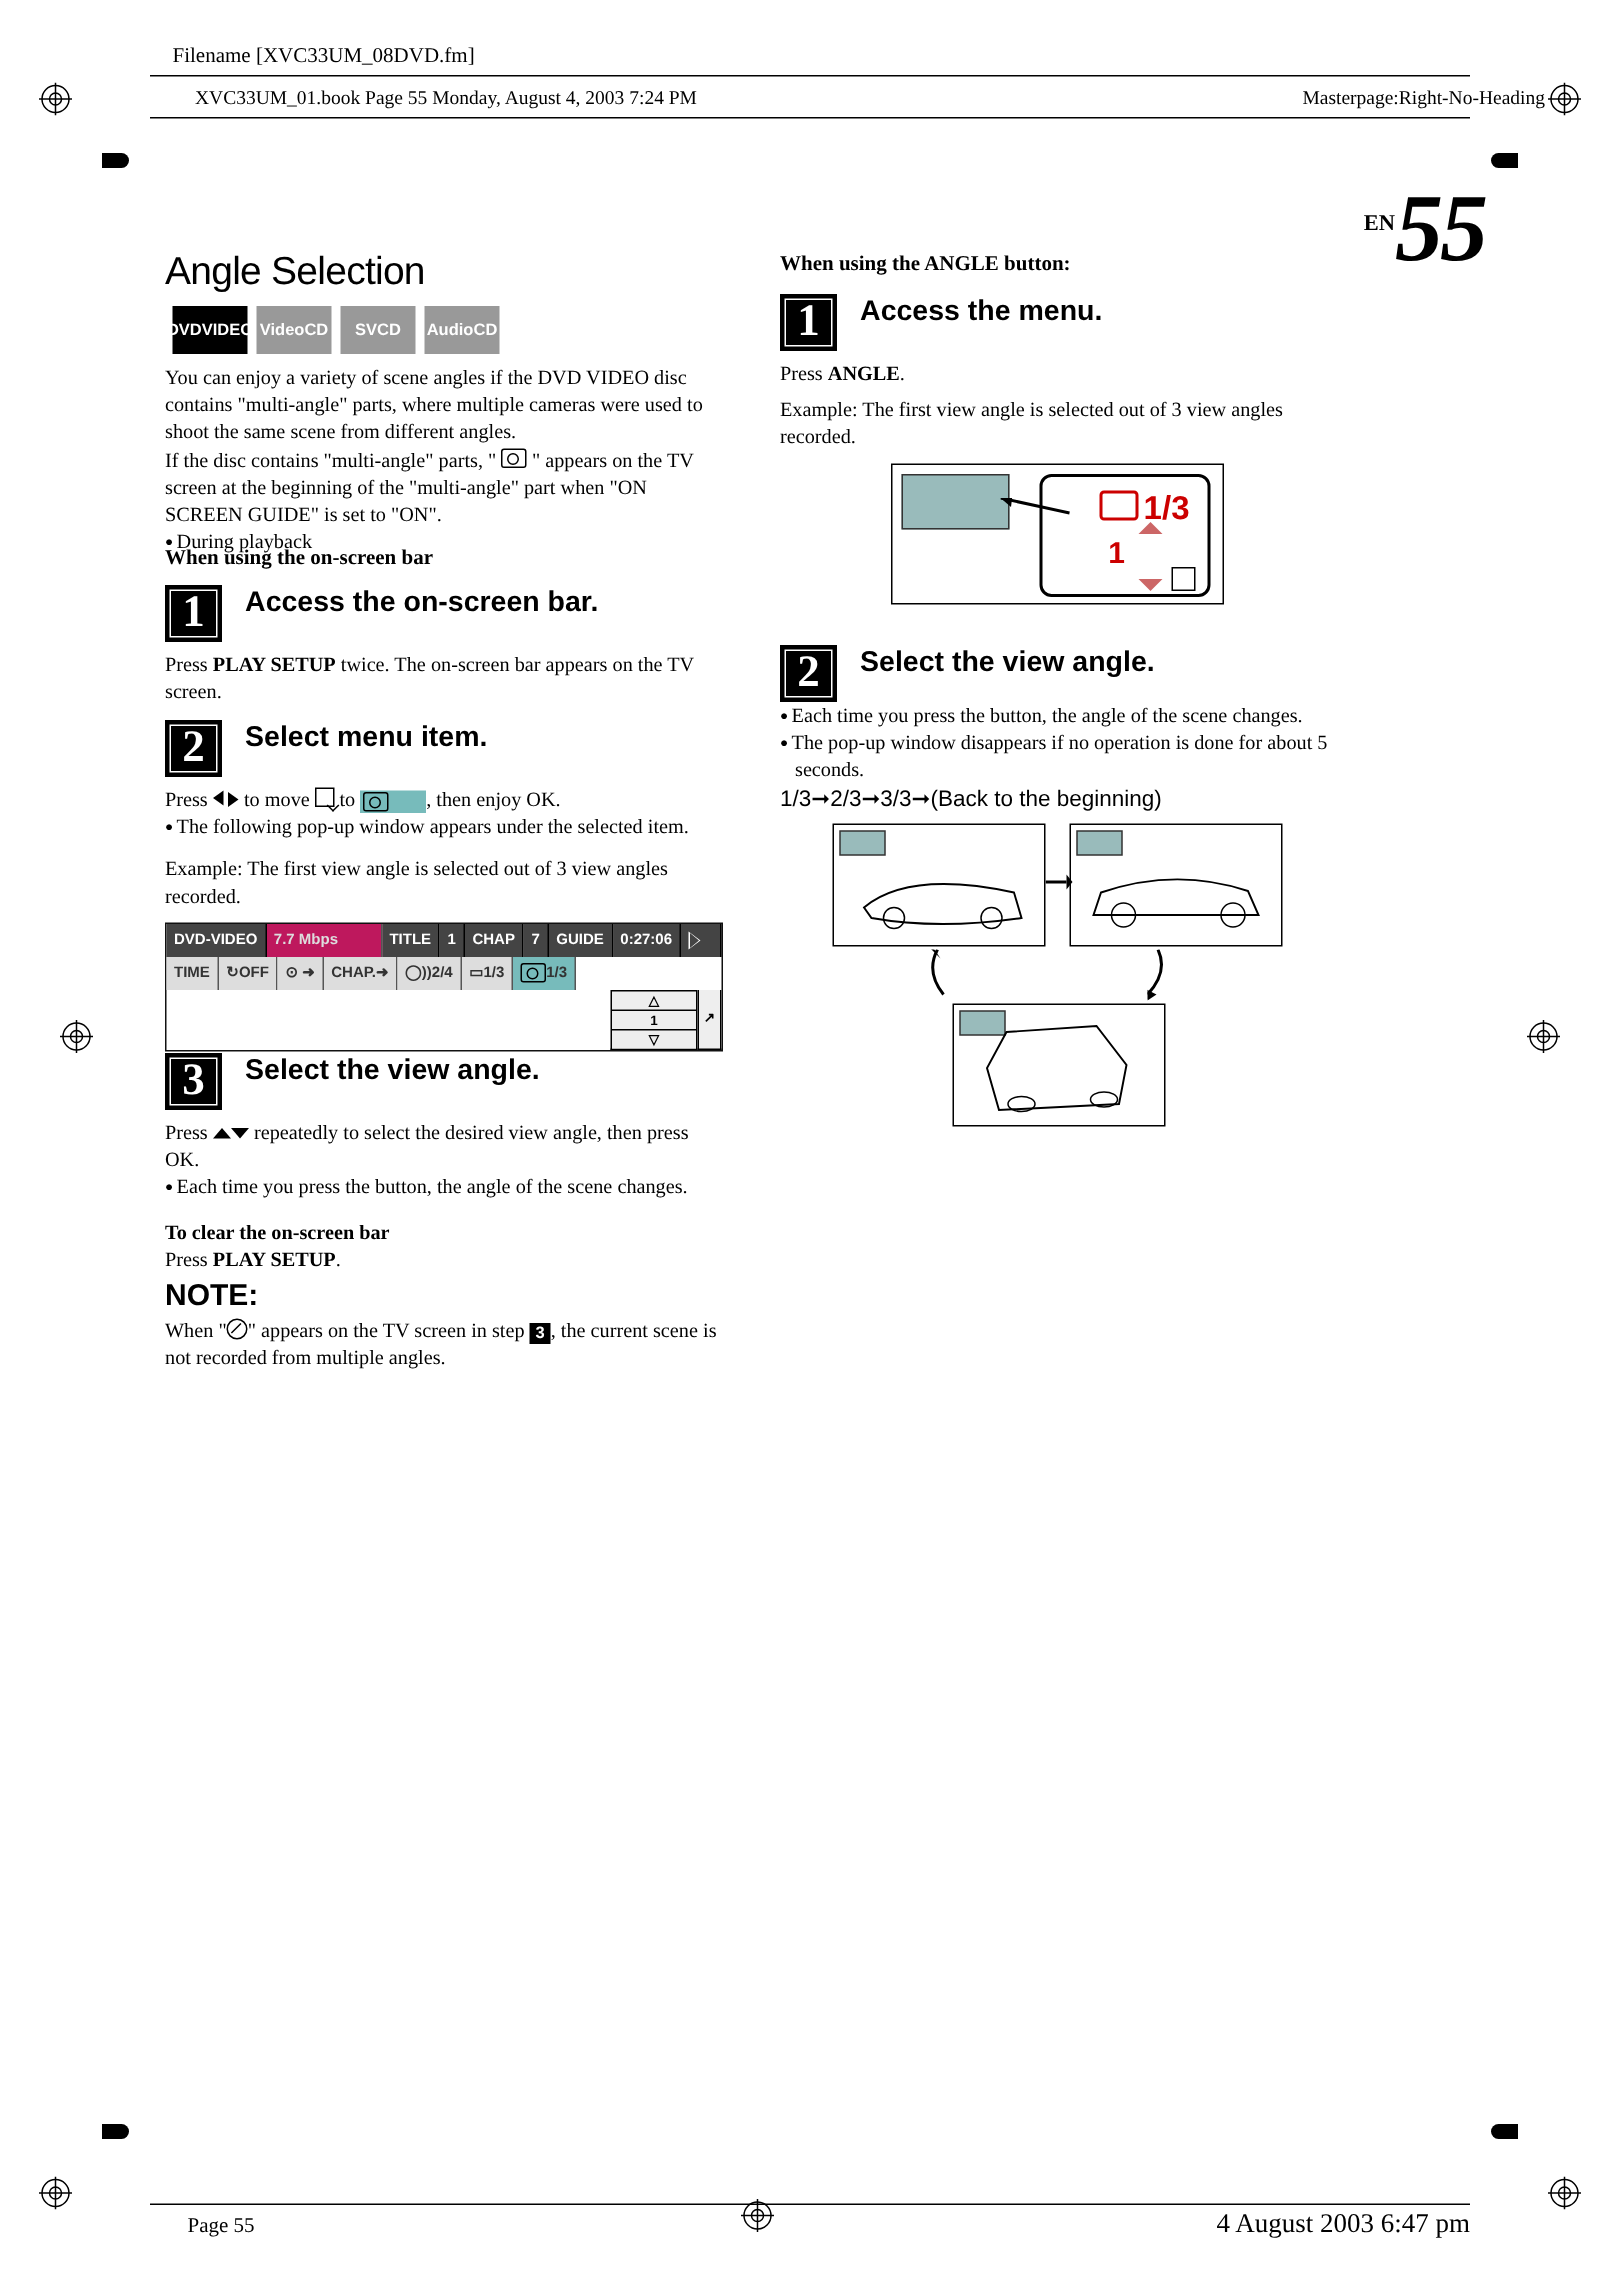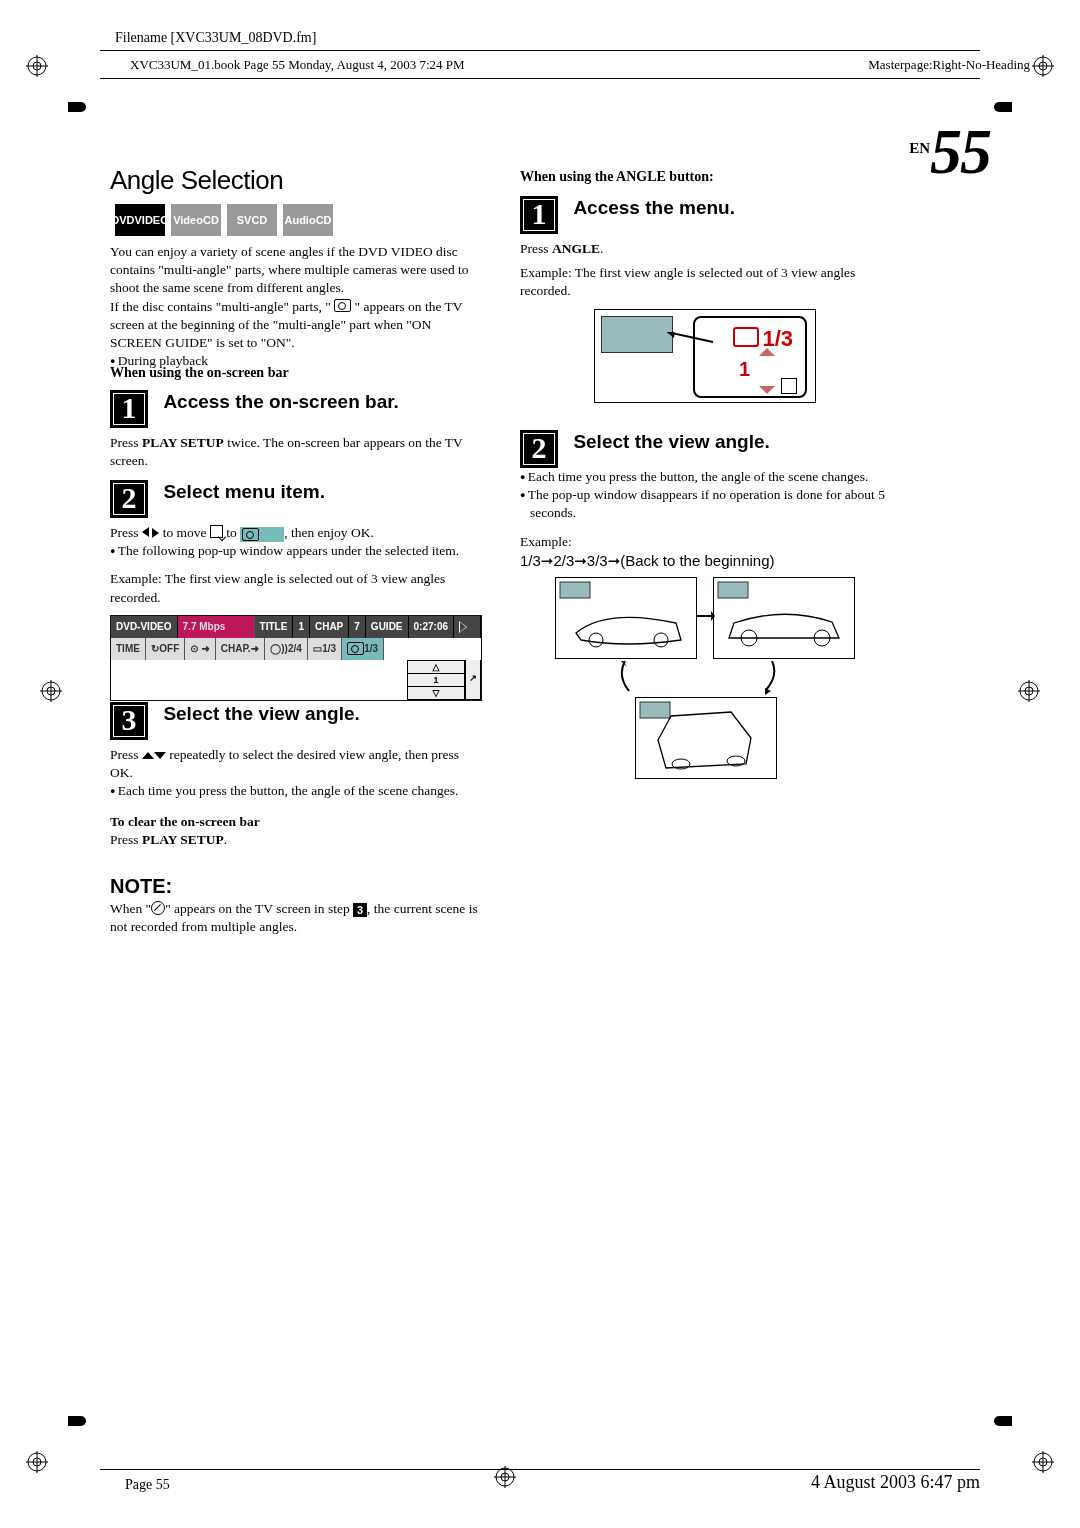--- a/index.html
+++ b/index.html
@@ -251,21 +251,21 @@
 
 <div class="col col-l" style="top:702px">
   <span class="stepbox">3</span>
   <span class="steptitle">Select the view angle.</span>
   <div style="margin-top:6px">
     <span>Press </span><span class="tri-u"></span><span class="tri-d"></span><span> repeatedly to select the desired view angle, then press OK.</span>
   </div>
   <div class="bullet">Each time you press the button, the angle of the scene changes.</div>
   <div style="margin-top:12px;font-weight:bold">To clear the on-screen bar</div>
   <div>Press <b>PLAY SETUP</b>.</div>
-  <div class="note-h" style="margin-top:24px">NOTE:</div>
+  <div class="note-h" style="margin-top:2px">NOTE:</div>
   <div>
     <span>When "</span><span class="no-circ"></span><span>" appears on the TV screen in step </span><span class="s3box">3</span><span>, the current scene is not recorded from multiple angles.</span>
   </div>
 </div>
 
 <div class="col col-r" style="top:168px">
   <div class="subhead">When using the ANGLE button:</div>
 </div>
 
 <div class="col col-r" style="top:196px">
@@ -287,21 +287,20 @@
         <polygon points="0,0 8,-2 7,6" fill="#000"></polygon>
       </svg>
   </div>
 </div>
 
 <div class="col col-r" style="top:430px">
   <span class="stepbox">2</span>
   <span class="steptitle">Select the view angle.</span>
   <div class="bullet">Each time you press the button, the angle of the scene changes.</div>
   <div class="bullet">The pop-up window disappears if no operation is done for about 5 seconds.</div>
-  <div style="margin-top:10px">Example:</div>
   <div style="font-family:Arial,sans-serif;font-size:15px">1/3➞2/3➞3/3➞(Back to the beginning)</div>
 
   <div class="cars">
     <div class="cell c1"><svg viewBox="0 0 140 80">
           <rect x="4" y="4" width="30" height="16" fill="#9bb" stroke="#333"></rect>
           <path d="M20 55 Q50 30 120 45 L125 62 Q70 70 25 62 Z" fill="none" stroke="#000" stroke-width="1.3"></path>
           <circle cx="40" cy="62" r="7" fill="none" stroke="#000"></circle>
           <circle cx="105" cy="62" r="7" fill="none" stroke="#000"></circle>
         </svg></div>
     <div class="cell c2"><svg viewBox="0 0 140 80">

